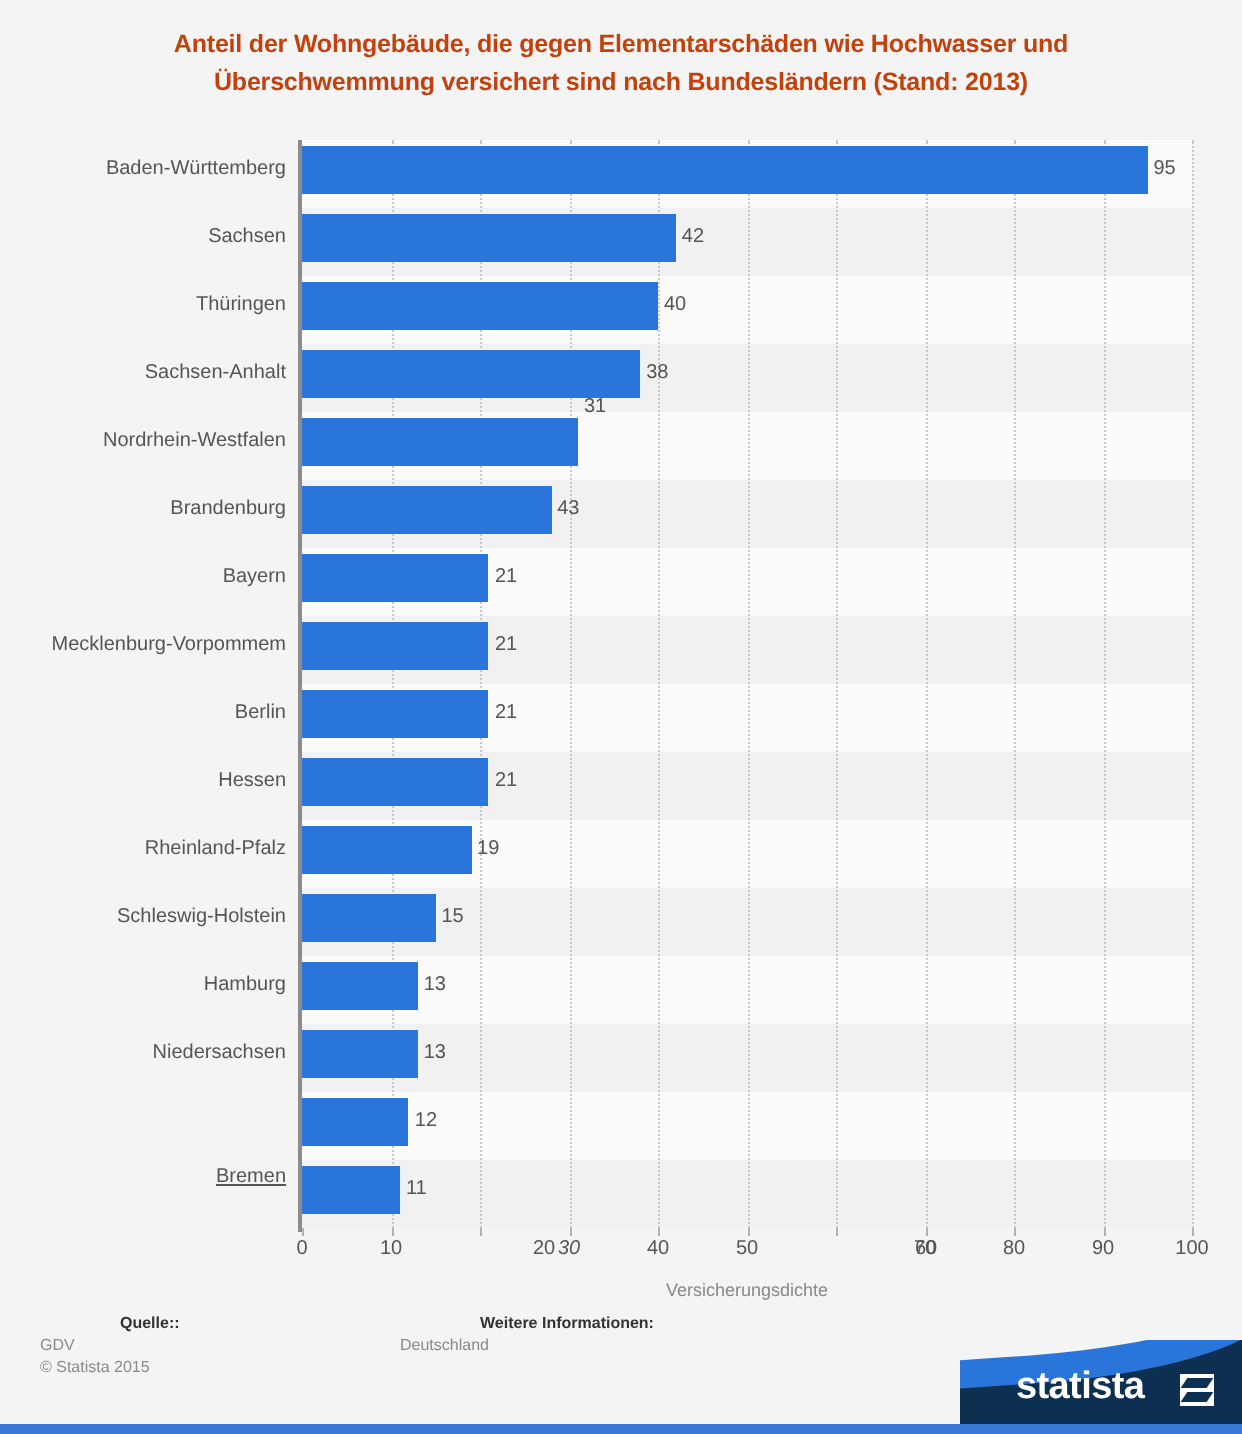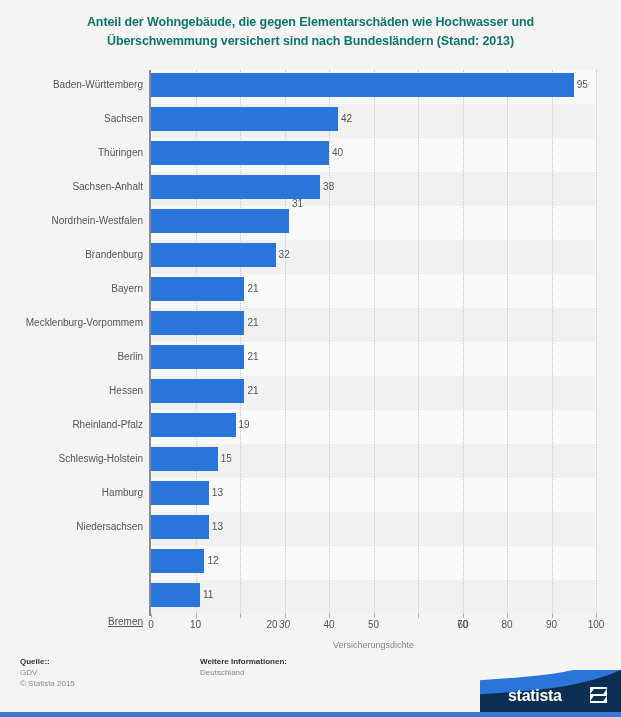--- a/index.html
+++ b/index.html
@@ -15,21 +15,21 @@
     position: relative;
   }
 
   
   #chart-title {
     width: 100%;
     padding-top: 13px;
     text-align: center;
     font-size: 12.5px;
     font-weight: bold;
-    color: #0f766e;
+    color: #c2410c;
     line-height: 19px;
     letter-spacing: -0.1px;
   }
   #chart-title .tline { display: block; }
 
   
   #chart-area {
     position: absolute;
     left: 0;
     top: 62px;
@@ -153,20 +153,21 @@
     height: 69px;
   }
   .foot-col { position: absolute; top: 8px; }
   #foot-source { left: 20px; }
   #foot-more  { left: 200px; }
   .foot-head {
     font-size: 8px;
     font-weight: bold;
     color: #333333;
     line-height: 11px;
+    margin-left: 40px;
   }
   .foot-line {
     font-size: 8px;
     color: #8a8a8a;
     line-height: 11px;
   }
 
   #bottom-bar {
     position: absolute;
     left: 0;
@@ -208,21 +209,21 @@
     width: 210px;
     height: 36px;
     background: #f4f4f4;
     border-bottom-right-radius: 130px 34px;
     transform: rotate(-4deg);
   }
   #logo-text {
     position: absolute;
     left: 28px;
     bottom: 7px;
-    font-size: 16px;
+    font-size: 19px;
     font-weight: bold;
     color: #ffffff;
     letter-spacing: -0.3px;
   }
   #logo-mark {
     position: absolute;
     right: 14px;
     bottom: 9px;
     width: 17px;
     height: 16px;
@@ -267,21 +268,21 @@
       <div class="cat-label" style="top: 139px;">Nordrhein-Westfalen</div>
       <div class="cat-label" style="top: 173px;">Brandenburg</div>
       <div class="cat-label" style="top: 207px;">Bayern</div>
       <div class="cat-label" style="top: 241px;">Mecklenburg-Vorpommem</div>
       <div class="cat-label" style="top: 275px;">Berlin</div>
       <div class="cat-label" style="top: 309px;">Hessen</div>
       <div class="cat-label" style="top: 343px;">Rheinland-Pfalz</div>
       <div class="cat-label" style="top: 377px;">Schleswig-Holstein</div>
       <div class="cat-label" style="top: 411px;">Hamburg</div>
       <div class="cat-label" style="top: 445px;">Niedersachsen</div>
-      <div class="cat-label" style="top: 540px; text-decoration: underline;">Bremen</div>
+      <div class="cat-label" style="top: 507px; text-decoration: underline;">Bremen</div>
     </div>
 
   <div id="plot">
     <div id="bands">
         <div class="band odd" style="top: 0px;"></div>
         <div class="band even" style="top: 34px;"></div>
         <div class="band odd" style="top: 68px;"></div>
         <div class="band even" style="top: 102px;"></div>
         <div class="band odd" style="top: 136px;"></div>
         <div class="band even" style="top: 170px;"></div>
@@ -313,21 +314,21 @@
         <div class="bar-value" style="top: 3px; left: 425.75px;">95</div>
         <div class="bar" title="Sachsen: 42" style="top: 37px; width: 186.9px; background: rgb(42, 117, 217);"></div>
         <div class="bar-value" style="top: 37px; left: 189.9px;">42</div>
         <div class="bar" title="Thüringen: 40" style="top: 71px; width: 178px; background: rgb(42, 117, 217);"></div>
         <div class="bar-value" style="top: 71px; left: 181px;">40</div>
         <div class="bar" title="Sachsen-Anhalt: 38" style="top: 105px; width: 169.1px; background: rgb(42, 117, 217);"></div>
         <div class="bar-value" style="top: 105px; left: 172.1px;">38</div>
         <div class="bar" title="Nordrhein-Westfalen: 31" style="top: 139px; width: 137.95px; background: rgb(42, 117, 217);"></div>
         <div class="bar-value" style="top: 122px; left: 140.95px;">31</div>
         <div class="bar" title="Brandenburg: 28" style="top: 173px; width: 124.6px; background: rgb(42, 117, 217);"></div>
-        <div class="bar-value" style="top: 173px; left: 127.6px;">32</div>
+        <div class="bar-value" style="top: 173px; left: 127.6px;">43</div>
         <div class="bar" title="Bayern: 21" style="top: 207px; width: 93.45px; background: rgb(42, 117, 217);"></div>
         <div class="bar-value" style="top: 207px; left: 96.45px;">21</div>
         <div class="bar" title="Mecklenburg-Vorpommem: 21" style="top: 241px; width: 93.45px; background: rgb(42, 117, 217);"></div>
         <div class="bar-value" style="top: 241px; left: 96.45px;">21</div>
         <div class="bar" title="Berlin: 21" style="top: 275px; width: 93.45px; background: rgb(42, 117, 217);"></div>
         <div class="bar-value" style="top: 275px; left: 96.45px;">21</div>
         <div class="bar" title="Hessen: 21" style="top: 309px; width: 93.45px; background: rgb(42, 117, 217);"></div>
         <div class="bar-value" style="top: 309px; left: 96.45px;">21</div>
         <div class="bar" title="Rheinland-Pfalz: 19" style="top: 343px; width: 84.55px; background: rgb(42, 117, 217);"></div>
         <div class="bar-value" style="top: 343px; left: 87.55px;">19</div>

